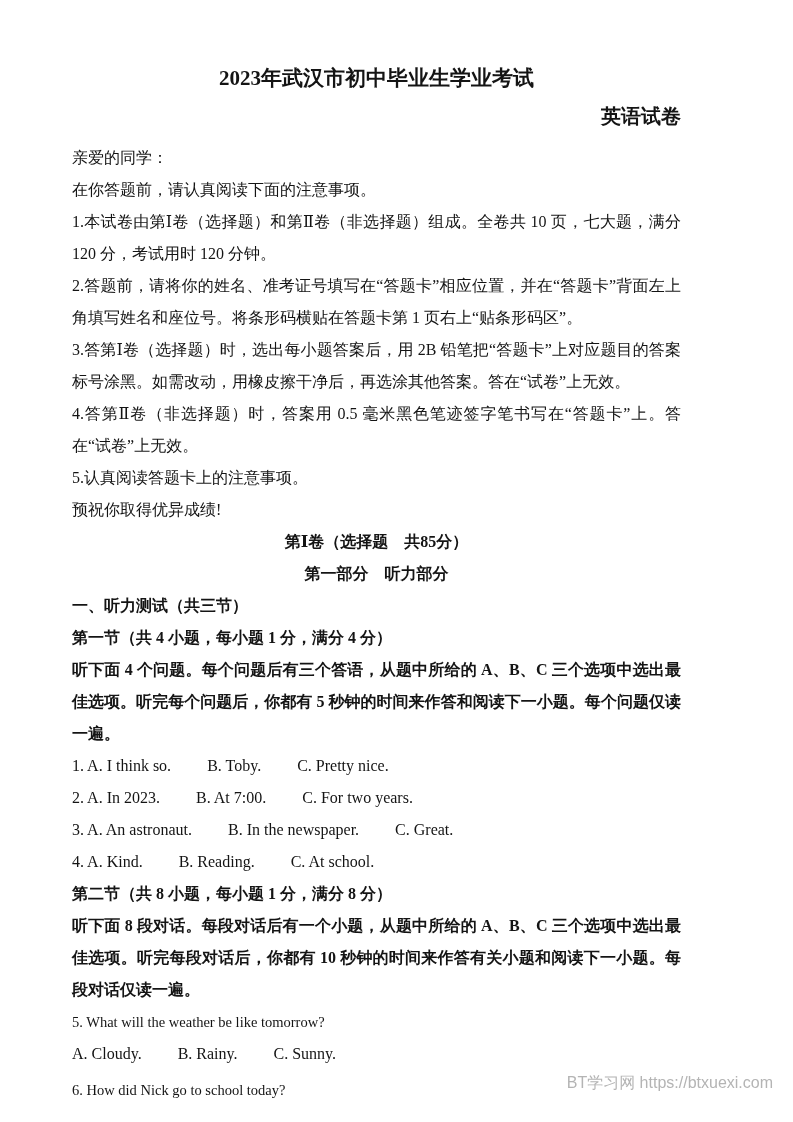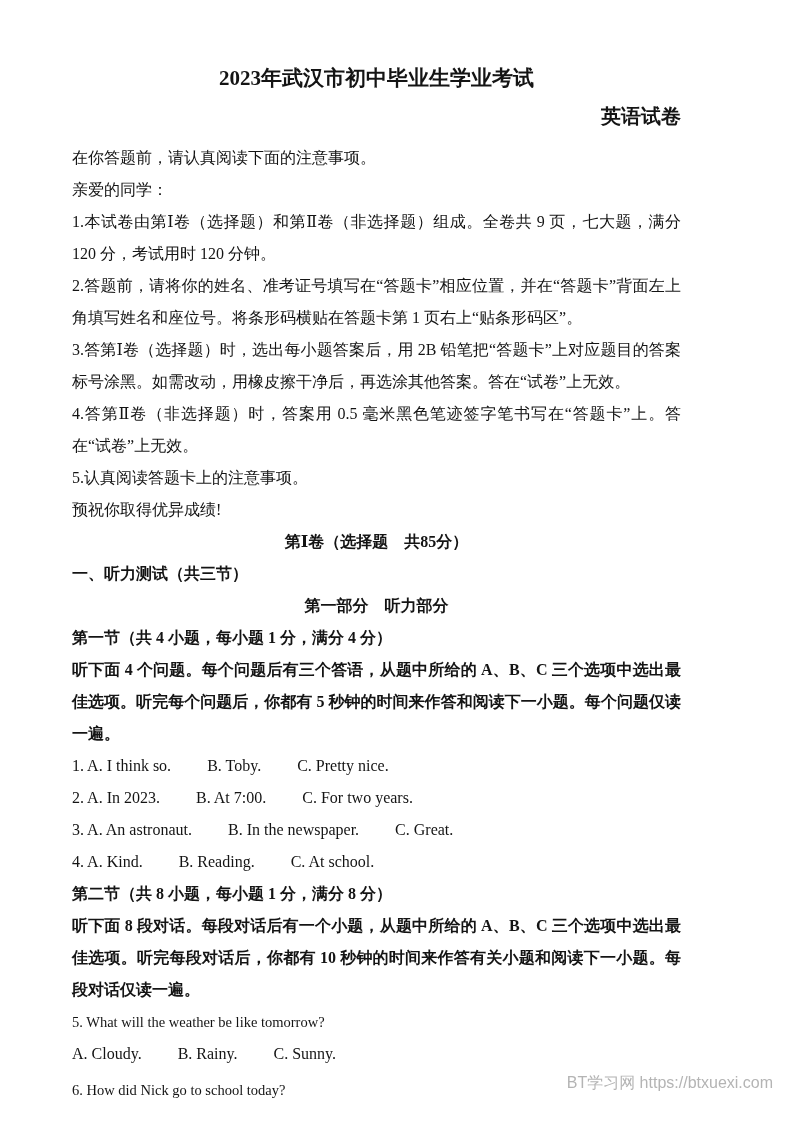--- a/index.html
+++ b/index.html
@@ -64,35 +64,35 @@
 </head>
 <body>
 
 <div class="page">
 
   <div class="title">2023年武汉市初中毕业生学业考试</div>
   <div class="subtitle">英语试卷</div>
 
   <div class="content">
 
+    <p class="line">亲爱的同学：</p>
     <p class="line">在你答题前，请认真阅读下面的注意事项。</p>
-    <p class="line">亲爱的同学：</p>
 
-    <p class="para">1.本试卷由第Ⅰ卷（选择题）和第Ⅱ卷（非选择题）组成。全卷共 9 页，七大题，满分 120 分，考试用时 120 分钟。</p>
+    <p class="para">1.本试卷由第Ⅰ卷（选择题）和第Ⅱ卷（非选择题）组成。全卷共 10 页，七大题，满分 120 分，考试用时 120 分钟。</p>
     <p class="para">2.答题前，请将你的姓名、准考证号填写在“答题卡”相应位置，并在“答题卡”背面左上角填写姓名和座位号。将条形码横贴在答题卡第 1 页右上“贴条形码区”。</p>
     <p class="para">3.答第Ⅰ卷（选择题）时，选出每小题答案后，用 2B 铅笔把“答题卡”上对应题目的答案标号涂黑。如需改动，用橡皮擦干净后，再选涂其他答案。答在“试卷”上无效。</p>
     <p class="para">4.答第Ⅱ卷（非选择题）时，答案用 0.5 毫米黑色笔迹签字笔书写在“答题卡”上。答在“试卷”上无效。</p>
     <p class="line">5.认真阅读答题卡上的注意事项。</p>
 
     <p class="line">预祝你取得优异成绩!</p>
 
     <p class="line bold center">第Ⅰ卷（选择题　共85分）</p>
+    <p class="line bold center">第一部分　听力部分</p>
+
     <p class="line bold">一、听力测试（共三节）</p>
-
-    <p class="line bold center">第一部分　听力部分</p>
 
     <p class="line bold">第一节（共 4 小题，每小题 1 分，满分 4 分）</p>
     <p class="para bold">听下面 4 个问题。每个问题后有三个答语，从题中所给的 A、B、C 三个选项中选出最佳选项。听完每个问题后，你都有 5 秒钟的时间来作答和阅读下一小题。每个问题仅读一遍。</p>
 
     <div class="opts">
       <span>1. A. I think so.</span>
       <span>B. Toby.</span>
       <span>C. Pretty nice.</span>
     </div>
     <div class="opts">

